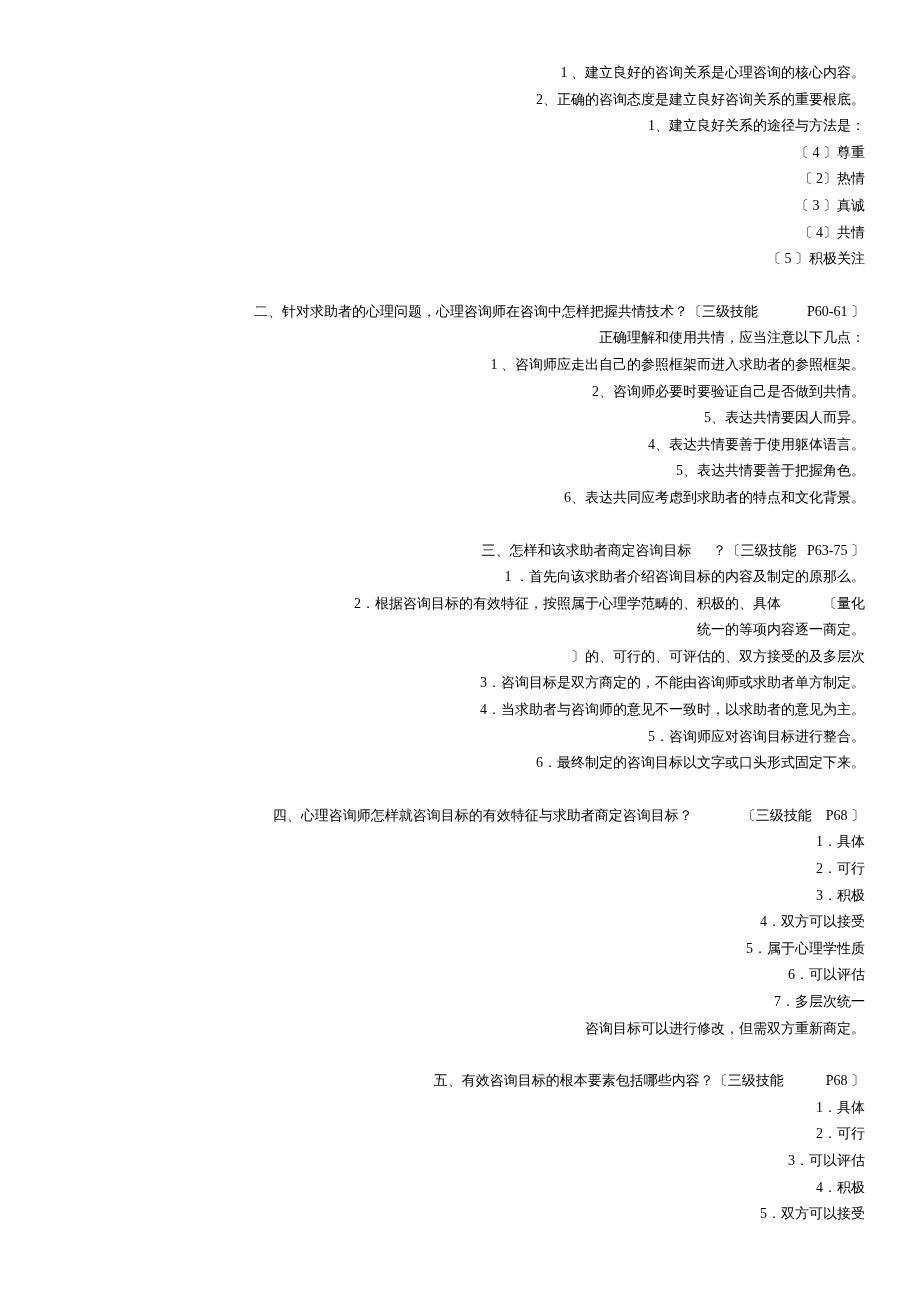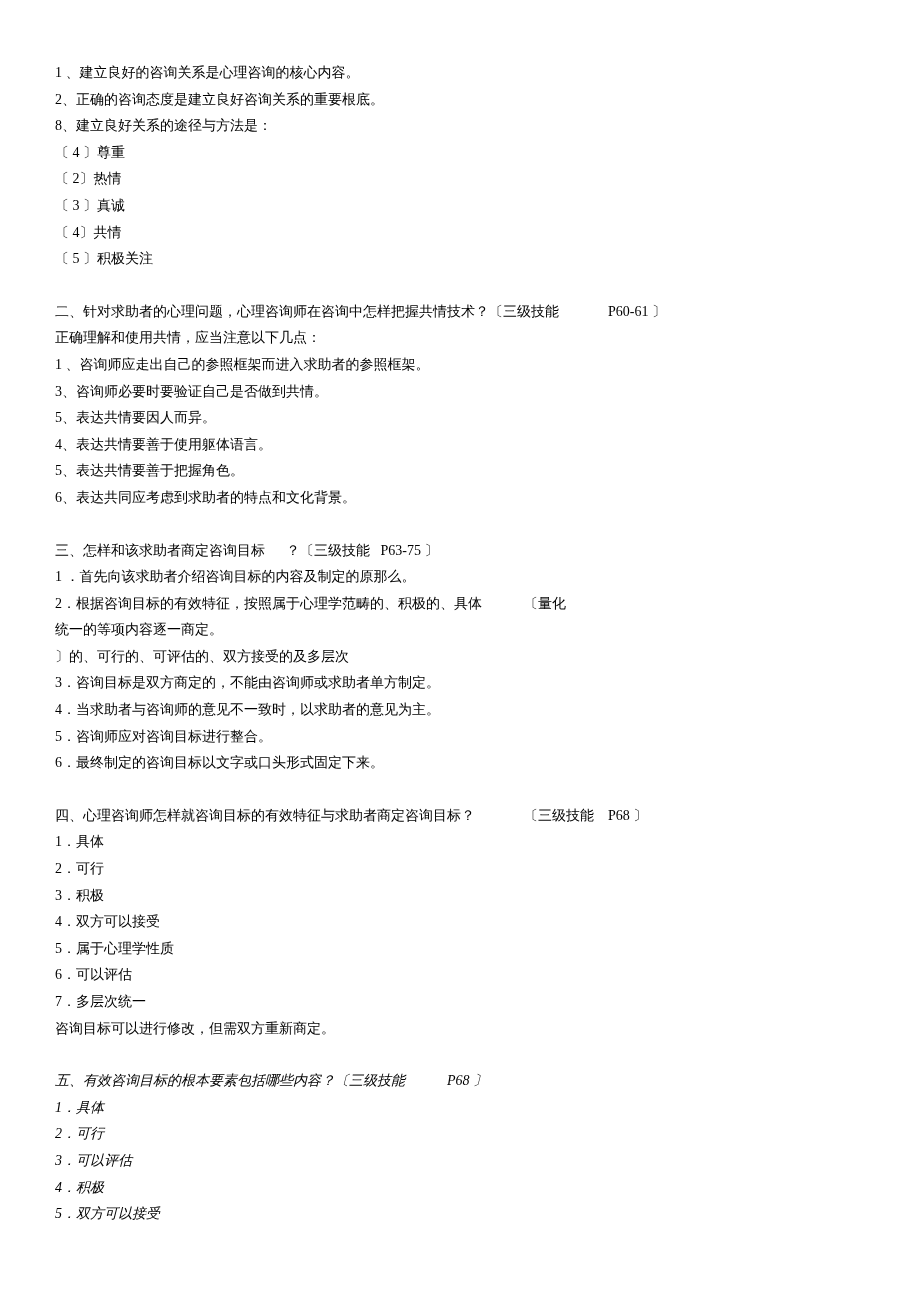--- a/index.html
+++ b/index.html
@@ -8,48 +8,48 @@
     font-family: "SimSun", "宋体", serif;
     font-size: 14px;
     line-height: 1.9;
     color: #000;
     background: #fff;
     width: 920px;
     box-sizing: border-box;
   }
   .line {
     white-space: pre;
+    text-align: right;
   }
   .block {
     margin-bottom: 26px;
   }
   .block:last-child {
     margin-bottom: 6px;
-    font-style: italic;
   }
 </style>
 </head>
 <body>
 
 <div class="block">
   <div class="line">1 、建立良好的咨询关系是心理咨询的核心内容。</div>
   <div class="line">2、正确的咨询态度是建立良好咨询关系的重要根底。</div>
-  <div class="line">8、建立良好关系的途径与方法是：</div>
+  <div class="line">1、建立良好关系的途径与方法是：</div>
   <div class="line">〔 4 〕尊重</div>
   <div class="line">〔 2〕热情</div>
   <div class="line">〔 3 〕真诚</div>
   <div class="line">〔 4〕共情</div>
   <div class="line">〔 5 〕积极关注</div>
 </div>
 
 <div class="block">
   <div class="line">二、针对求助者的心理问题，心理咨询师在咨询中怎样把握共情技术？〔三级技能              P60-61 〕</div>
   <div class="line">正确理解和使用共情，应当注意以下几点：</div>
   <div class="line">1 、咨询师应走出自己的参照框架而进入求助者的参照框架。</div>
-  <div class="line">3、咨询师必要时要验证自己是否做到共情。</div>
+  <div class="line">2、咨询师必要时要验证自己是否做到共情。</div>
   <div class="line">5、表达共情要因人而异。</div>
   <div class="line">4、表达共情要善于使用躯体语言。</div>
   <div class="line">5、表达共情要善于把握角色。</div>
   <div class="line">6、表达共同应考虑到求助者的特点和文化背景。</div>
 </div>
 
 <div class="block">
   <div class="line">三、怎样和该求助者商定咨询目标      ？〔三级技能   P63-75 〕</div>
   <div class="line">1 ．首先向该求助者介绍咨询目标的内容及制定的原那么。</div>
   <div class="line">2．根据咨询目标的有效特征，按照属于心理学范畴的、积极的、具体            〔量化</div>

